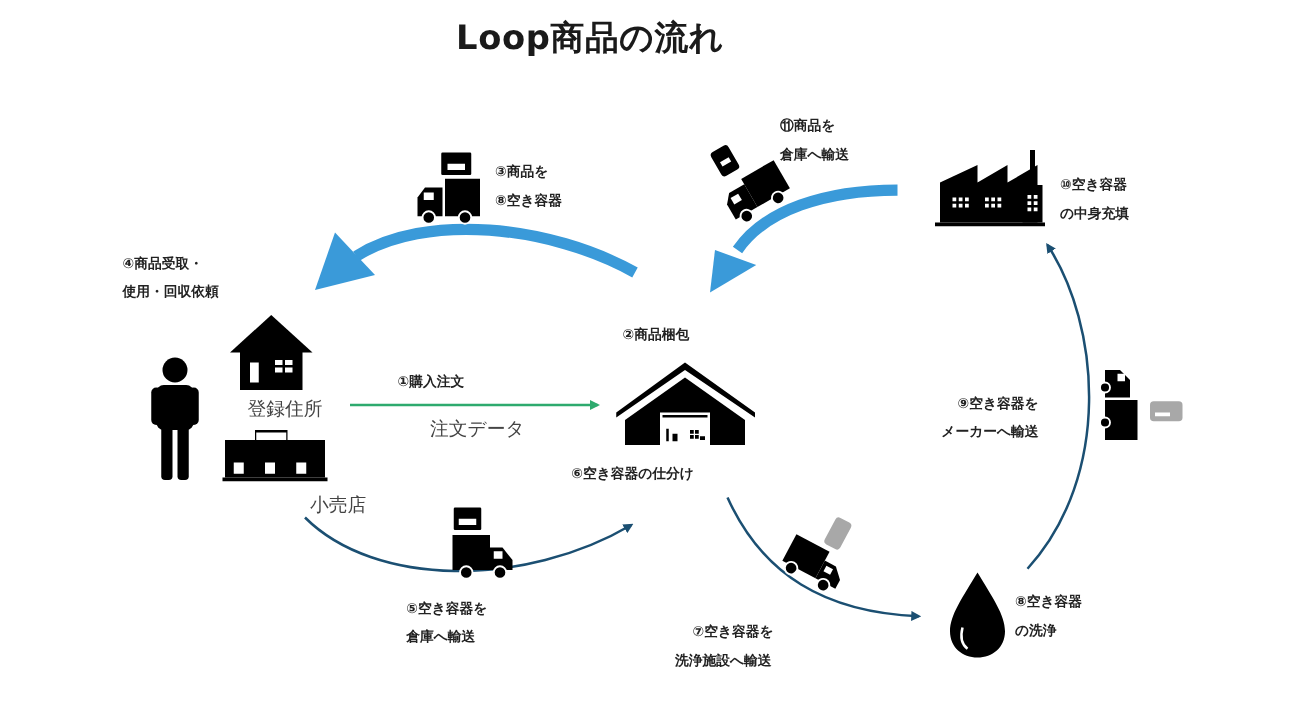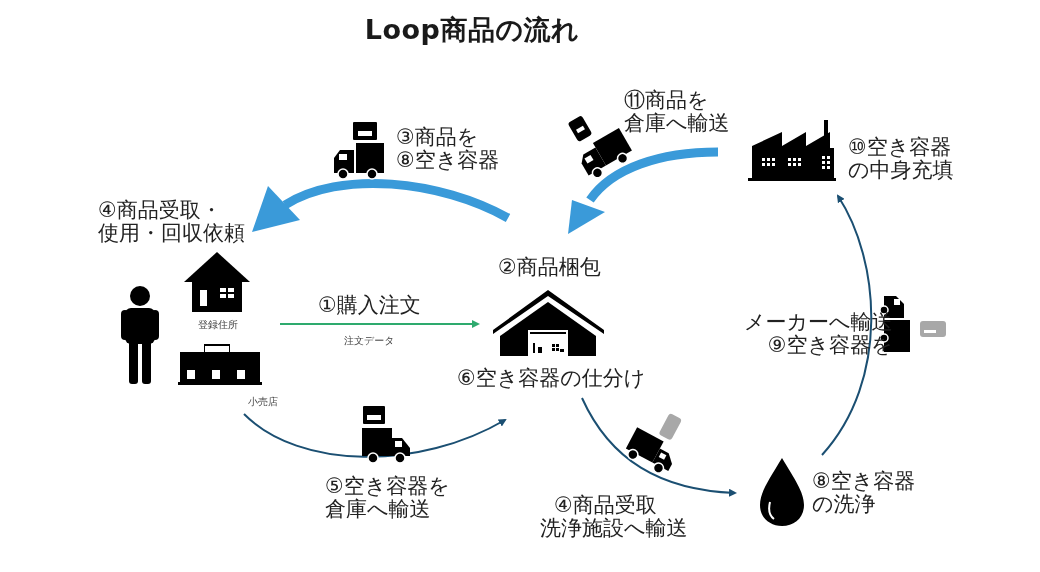--- a/index.html
+++ b/index.html
@@ -1,21 +1,21 @@
 <!DOCTYPE html>
 <html><head>
 <meta charset="utf-8">
 <style>
   html, body { margin:0; padding:0; background:#ffffff; }
   body { width:1040px; height:572px; position:relative; overflow:hidden;
          font-family:"DejaVu Sans", sans-serif; color:#1a1a1a; }
   .title { position:absolute; left:0; width:944px; top:12px; text-align:center;
            font-size:27px; font-weight:bold; letter-spacing:0.5px; }
-  .label { position:absolute; font-size:21px; line-height:23px; white-space:nowrap; color:#222; }
-  .small { position:absolute; font-size:10px; color:#444; white-space:nowrap; }
+  .label { position:absolute; font-size:11px; line-height:23px; white-space:nowrap; color:#222;font-weight:bold; }
+  .small { position:absolute; font-size:15px; color:#444; white-space:nowrap; }
   svg.canvas { position:absolute; left:0; top:0; }
 </style>
 </head>
 <body>
 
 <div class="title">Loop商品の流れ</div>
 
 <svg class="canvas" width="1040" height="572" viewBox="0 0 1040 572">
   <defs>
     <marker id="mk-dark" markerWidth="8" markerHeight="8" refX="6" refY="4" orient="auto" markerUnits="userSpaceOnUse">
@@ -193,30 +193,30 @@
 
 <div class="label" style="left:318px;top:294px;">①購入注文</div>
 <div class="small" style="left:344px;top:334px;text-align:right;">注文データ</div>
 
 <div class="small" style="left:198px;top:318px;">登録住所</div>
 <div class="small" style="left:204px;top:395px;margin-left:44px;">小売店</div>
 
 <div class="label" style="left:457px;top:367px;">⑥空き容器の仕分け</div>
 
 <div class="label" style="left:744px;top:311px;text-align:right;">
+  <div style="padding-left:22px;">⑨空き容器を</div>
   <div>メーカーへ輸送</div>
-  <div style="padding-left:22px;">⑨空き容器を</div>
 </div>
 
 <div class="label" style="left:325px;top:475px;">
   <div>⑤空き容器を</div>
   <div>倉庫へ輸送</div>
 </div>
 
 <div class="label" style="left:540px;top:494px;">
-  <div style="padding-left:14px;">④商品受取</div>
+  <div style="padding-left:14px;">⑦空き容器を</div>
   <div>洗浄施設へ輸送</div>
 </div>
 
 <div class="label" style="left:812px;top:470px;">
   <div>⑧空き容器</div>
   <div>の洗浄</div>
 </div>
 
 </body></html>

